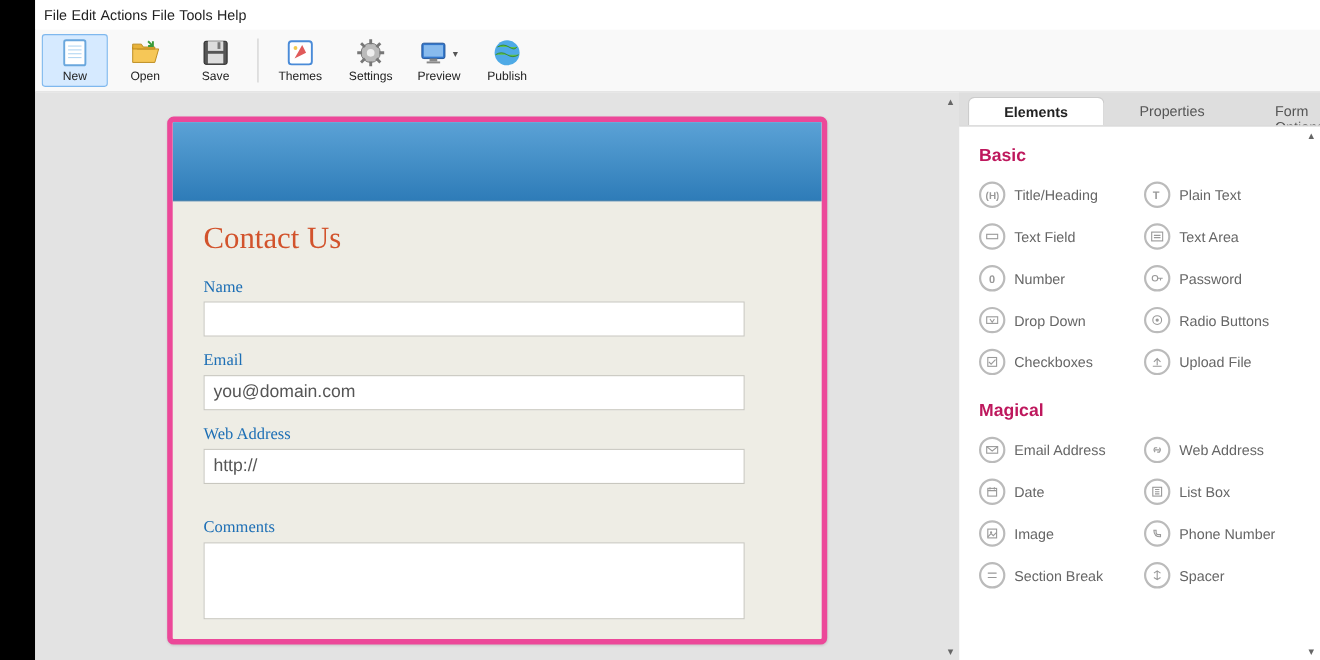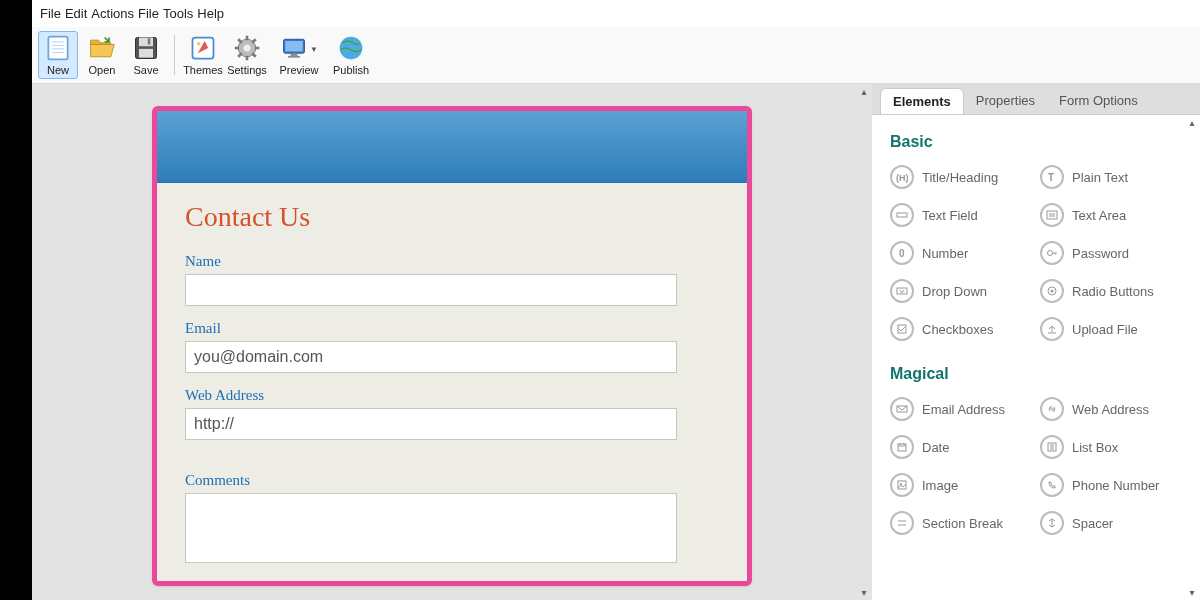--- a/index.html
+++ b/index.html
@@ -1,43 +1,43 @@
 <!DOCTYPE html>
 <html><head>
 <meta charset="utf-8">
 <style>
 * { box-sizing: border-box; margin: 0; padding: 0; }
 body { font-family: "Segoe UI", Tahoma, sans-serif; font-size: 13px; background: #000; width: 1200px; height: 600px; overflow: hidden; }
 .app { background: #fff; width: 1168px; height: 100%; margin-left: 32px; display: flex; flex-direction: column; }
 .menubar { background: #fff; padding: 6px 8px; display: flex; gap: 4px; font-size: 13px; color: #222; }
 .menubar span { cursor: pointer; }
 .toolbar { background: #f9f9f9; padding: 4px 6px; display: flex; gap: 4px; border-bottom: 1px solid #ddd; }
-.toolbtn { display: flex; flex-direction: column; align-items: center; padding: 2px 6px; cursor: pointer; border: 1px solid transparent; border-radius: 3px; width: 40px; }
+.toolbtn { display: flex; flex-direction: column; align-items: center; padding: 2px 6px; cursor: pointer; border: 1px solid transparent; border-radius: 3px; width: 60px; }
 .toolbtn.active { background: #d6eaff; border: 1px solid #7fb8ee; }
 .toolbtn .ticon { width: 28px; height: 28px; margin-bottom: 2px; }
 .toolbtn .tlabel { font-size: 11px; color: #222; }
 .tool-sep { width: 1px; background: #ccc; margin: 4px 4px; }
 .workspace { flex: 1; display: flex; background: #e3e3e3; position: relative; overflow: hidden; }
 .canvas-wrap { flex: 1; overflow: hidden; position: relative; }
 .canvas-scroll { position: absolute; right: 0; top: 0; width: 16px; height: 100%; display: flex; flex-direction: column; align-items: center; justify-content: space-between; padding: 2px 0; }
 .scroll-arrow { font-size: 10px; color: #666; cursor: pointer; user-select: none; }
 .form-page { margin: 22px auto 0 auto; width: 600px; background: #eeede5; border: 5px solid #ec4899; border-radius: 6px; overflow: hidden; box-shadow: 0 1px 2px rgba(0,0,0,0.1); }
 .form-header { height: 72px; background: linear-gradient(#5ba2d6, #2e7cb8); border-bottom: 1px solid #2a6fa5; }
 .form-body { padding: 18px 28px; }
 .form-title { font-family: "Rockwell", "Georgia", serif; font-size: 28px; color: #d2532c; margin-bottom: 20px; }
 .form-field-label { font-family: Georgia, serif; font-size: 15px; color: #1d6fb5; margin-bottom: 4px; margin-top: 14px; }
 .form-input { width: 492px; border: 1px solid #c8c7bf; background: #fff; padding: 6px 8px; font-size: 16px; color: #555; }
 .form-spacer { height: 18px; }
 .form-textarea { width: 492px; height: 70px; border: 1px solid #c8c7bf; background: #fff; }
 .sidepanel { width: 328px; background: #dedede; position: relative; display: flex; flex-direction: column; }
 .side-tabs { display: flex; height: 30px; background: #dedede; padding-left: 8px; padding-top: 4px; }
-.side-tab { padding: 5px 12px; font-size: 13px; color: #555; cursor: pointer; border-radius: 6px 6px 0 0; }
+.side-tab { padding: 5px 32px; font-size: 13px; color: #555; cursor: pointer; border-radius: 6px 6px 0 0; }
 .side-tab.active { background: #fff; color: #222; font-weight: 600; border: 1px solid #ccc; border-bottom: none; }
 .side-content { background: #fff; flex: 1; padding: 14px 18px; overflow: hidden; position: relative; border-top: 1px solid #ccc; }
-.side-section-title { font-weight: 700; font-size: 16px; color: #0f766e; margin-bottom: 14px; margin-top: 4px; }
+.side-section-title { font-weight: 700; font-size: 16px; color: #be185d; margin-bottom: 14px; margin-top: 4px; }
 .elem-grid { display: grid; grid-template-columns: 1fr 1fr; gap: 14px 8px; }
 .elem-item { display: flex; align-items: center; gap: 8px; cursor: pointer; color: #666; font-size: 13px; }
 .elem-icon { width: 24px; height: 24px; border: 2px solid #bbb; border-radius: 50%; display: flex; align-items: center; justify-content: center; flex-shrink: 0; }
 .elem-icon svg { width: 12px; height: 12px; }
 .side-scroll { position: absolute; right: 0; top: 0; width: 16px; height: 100%; display: flex; flex-direction: column; align-items: center; justify-content: space-between; padding: 2px 0; }
 .dropdown-carat { font-size: 8px; color: #555; margin-left: 2px; align-self: center; }
 </style>
 </head>
 <body>
 

